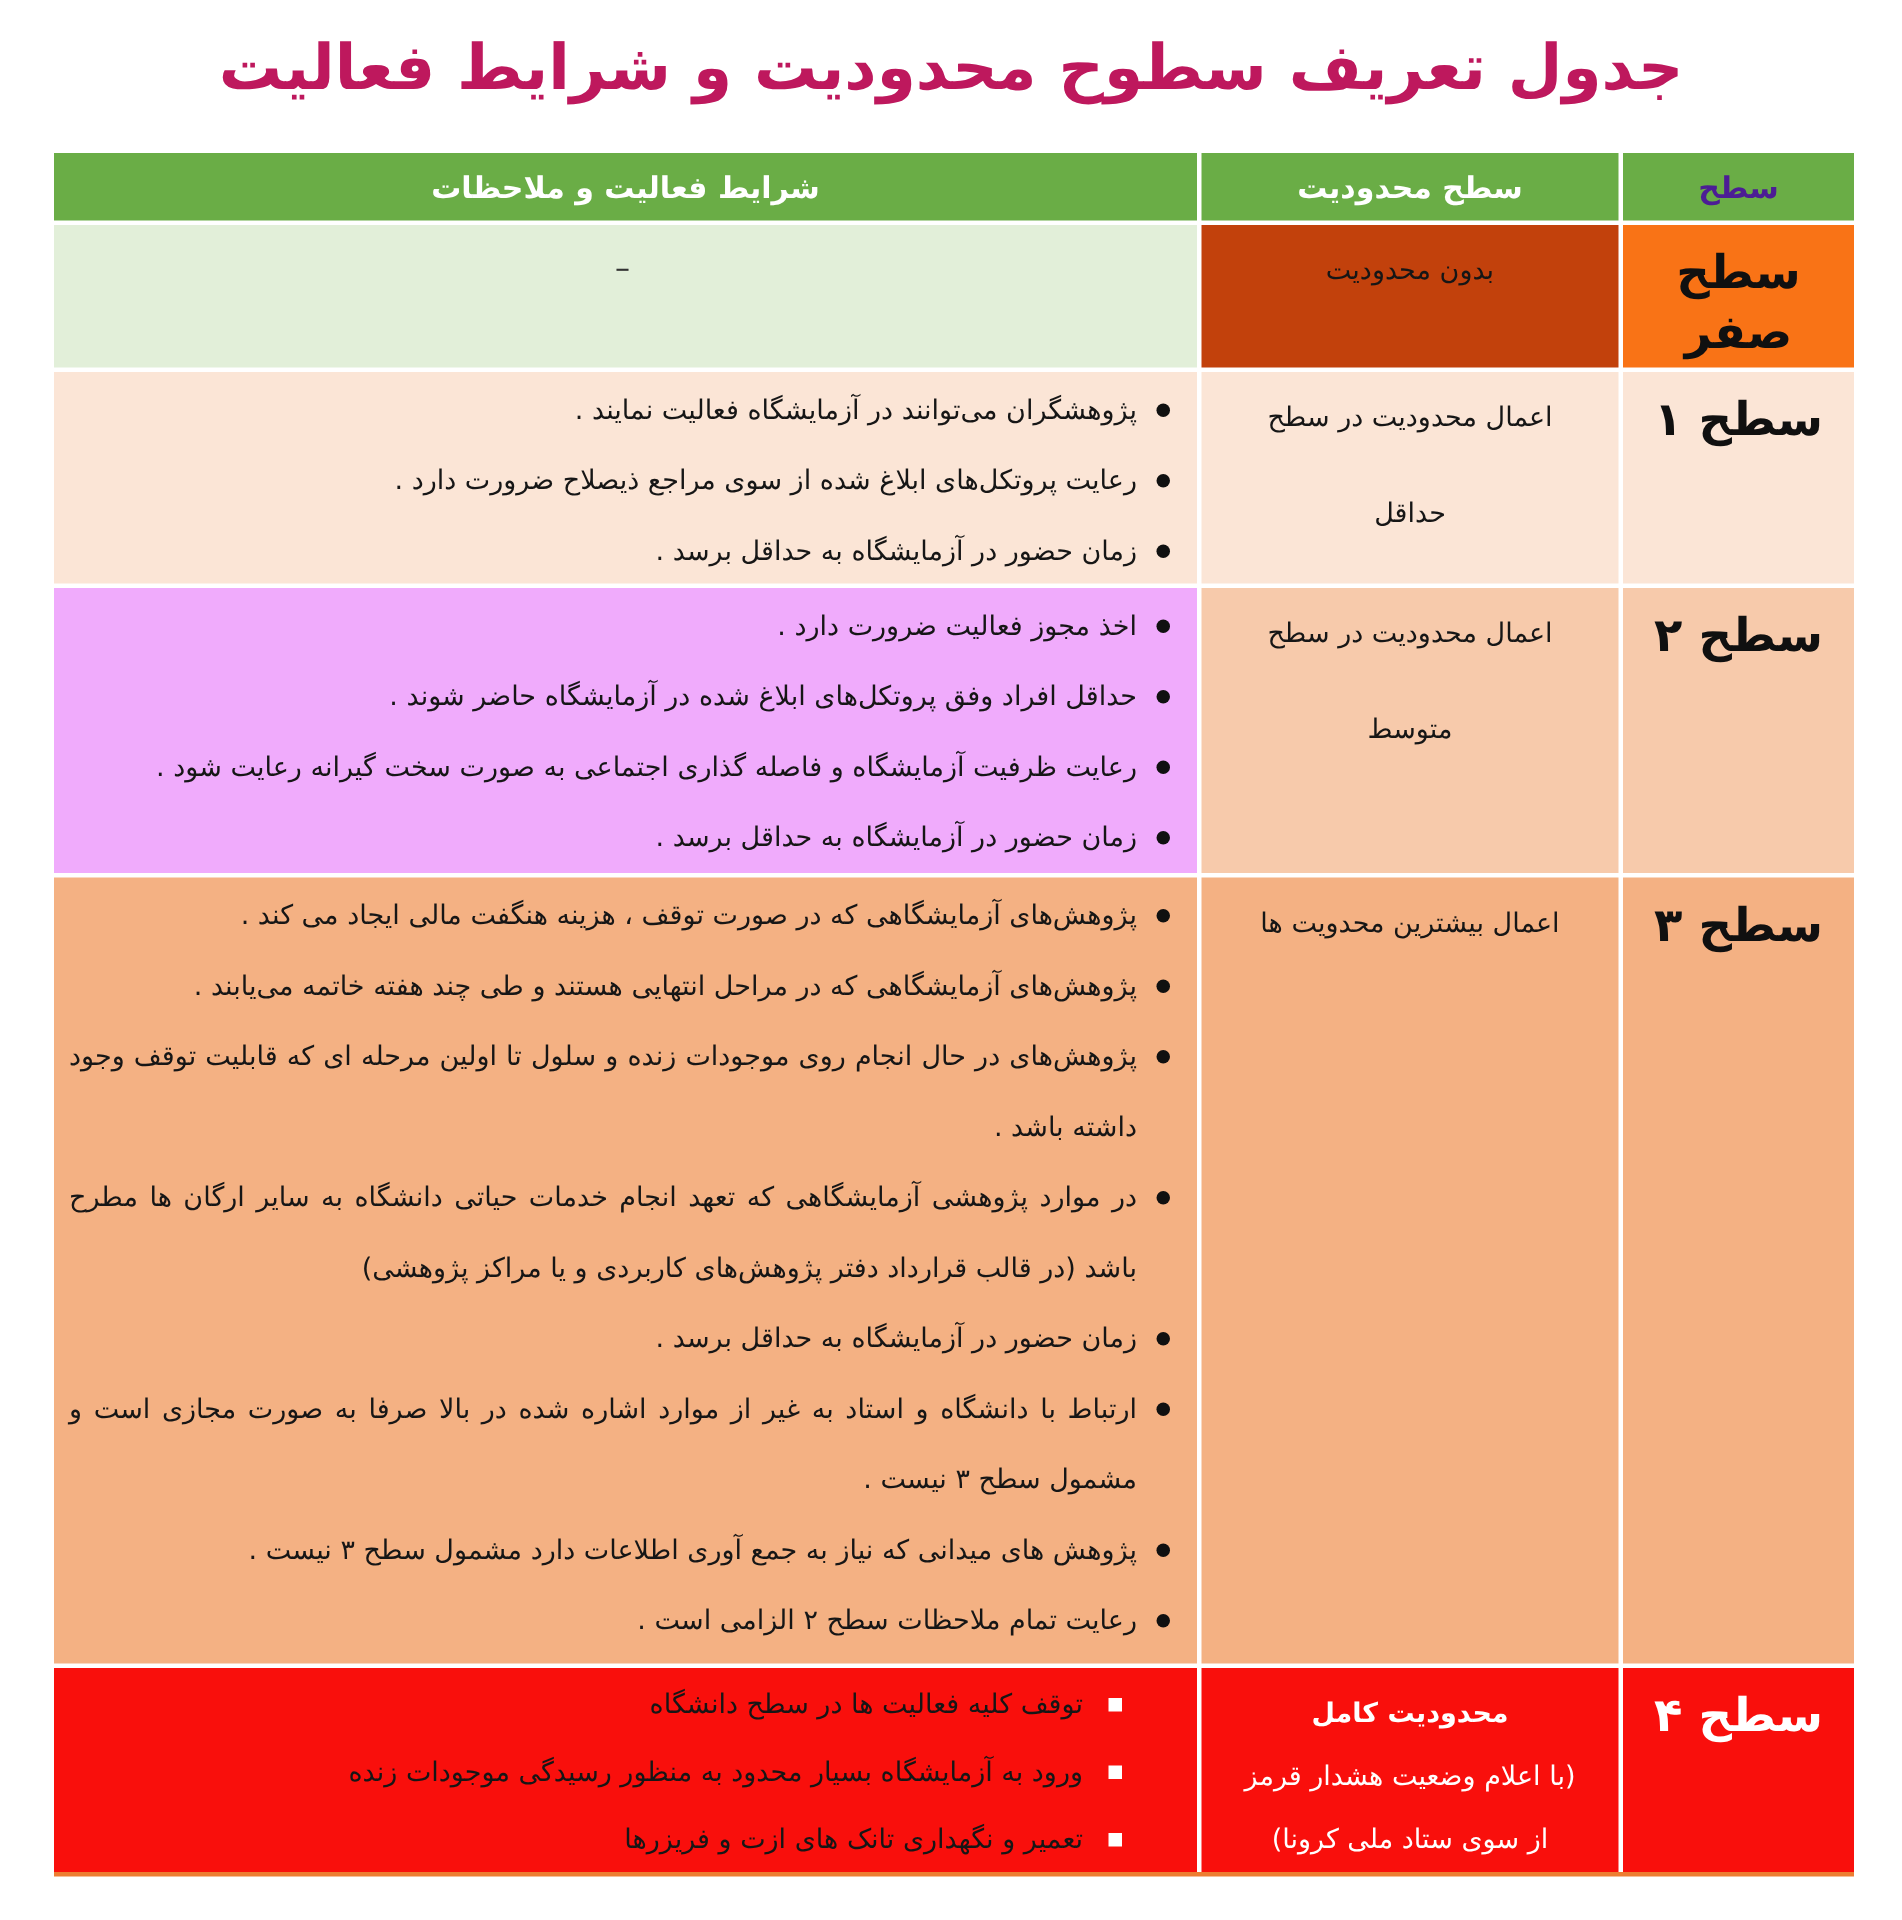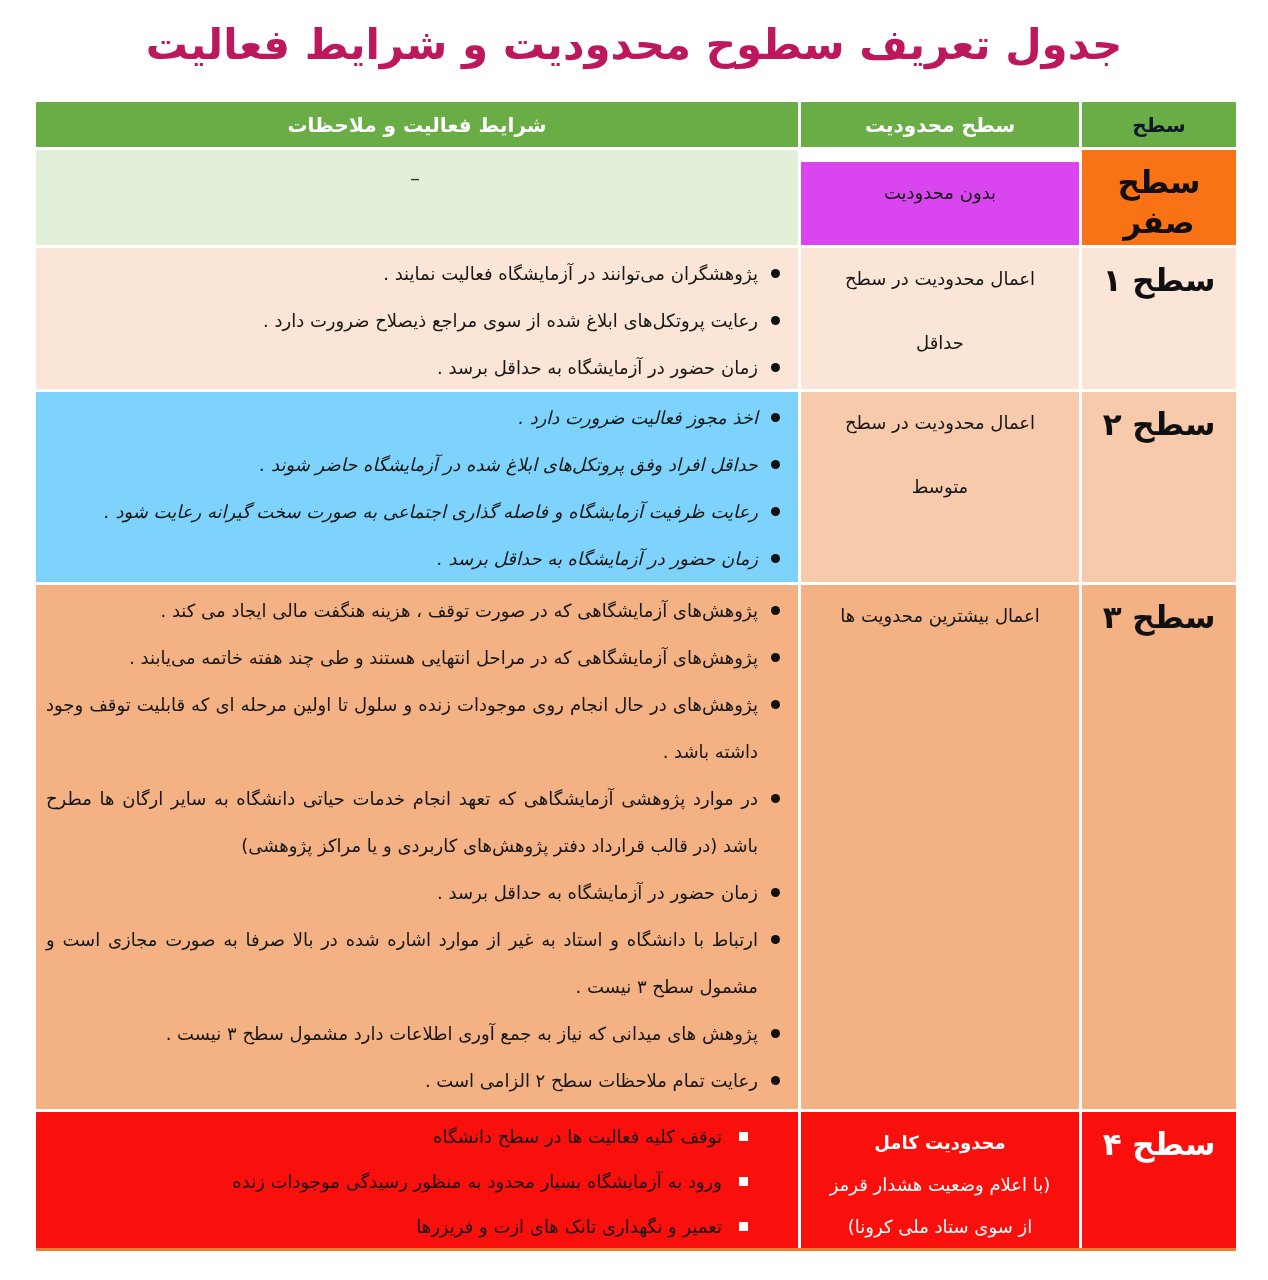--- a/index.html
+++ b/index.html
@@ -50,46 +50,46 @@
   }
   .row-4 .rline{line-height:42px}
   .row-4 .rline:first-child{font-weight:bold;font-size:18px}
 </style>
 </head>
 <body>
 
 <h1 class="page-title">جدول تعریف سطوح محدودیت و شرایط فعالیت</h1>
 
 <div class="levels-table">
-  <div class="cell hcell" style="background: rgb(106, 173, 70); color: #0f172a;">سطح</div>
+  <div class="cell hcell" style="background: rgb(106, 173, 70); color: #4c1d95;">سطح</div>
   <div class="cell hcell" style="background: rgb(106, 173, 70); color: rgb(255, 255, 255);">سطح محدودیت</div>
   <div class="cell hcell" style="background: rgb(106, 173, 70); color: rgb(255, 255, 255);">شرایط فعالیت و ملاحظات</div>
 <div class="cell level-cell row-0" style="background: #f97316;">سطح صفر</div>
-    <div class="cell restriction-cell row-0" style="background: #d946ef; margin-top: 12px;">
+    <div class="cell restriction-cell row-0" style="background: #c2410c;">
       <div class="rline">بدون محدودیت</div>
     </div>
     <div class="cell conditions-cell row-0" style="background: rgb(226, 239, 217);">
       <div class="dash-line">–</div>
     </div>
     <div class="cell level-cell row-1" style="background: rgb(251, 229, 214);">سطح ۱</div>
     <div class="cell restriction-cell row-1" style="background: rgb(251, 229, 214);">
       <div class="rline">اعمال محدودیت در سطح</div>
       <div class="rline">حداقل</div>
     </div>
     <div class="cell conditions-cell row-1" style="background: rgb(251, 229, 214);">
       <div class="li ci">پژوهشگران می‌توانند در آزمایشگاه فعالیت نمایند .</div>
       <div class="li ci">رعایت پروتکل‌های ابلاغ شده از سوی مراجع ذیصلاح ضرورت دارد .</div>
       <div class="li ci">زمان حضور در آزمایشگاه به حداقل برسد .</div>
     </div>
     <div class="cell level-cell row-2" style="background: rgb(247, 202, 171);">سطح ۲</div>
     <div class="cell restriction-cell row-2" style="background: rgb(247, 202, 171);">
       <div class="rline">اعمال محدودیت در سطح</div>
       <div class="rline">متوسط</div>
     </div>
-    <div class="cell conditions-cell row-2" style="background: #7dd3fc; font-style: italic;">
+    <div class="cell conditions-cell row-2" style="background: #f0abfc;">
       <div class="li ci">اخذ مجوز فعالیت ضرورت دارد .</div>
       <div class="li ci">حداقل افراد وفق پروتکل‌های ابلاغ شده در آزمایشگاه حاضر شوند .</div>
       <div class="li ci">رعایت ظرفیت آزمایشگاه و فاصله گذاری اجتماعی به صورت سخت گیرانه رعایت شود .</div>
       <div class="li ci">زمان حضور در آزمایشگاه به حداقل برسد .</div>
     </div>
     <div class="cell level-cell row-3" style="background: rgb(244, 177, 131);">سطح ۳</div>
     <div class="cell restriction-cell row-3" style="background: rgb(244, 177, 131);">
       <div class="rline">اعمال بیشترین محدویت ها</div>
     </div>
     <div class="cell conditions-cell row-3" style="background: rgb(244, 177, 131);">

